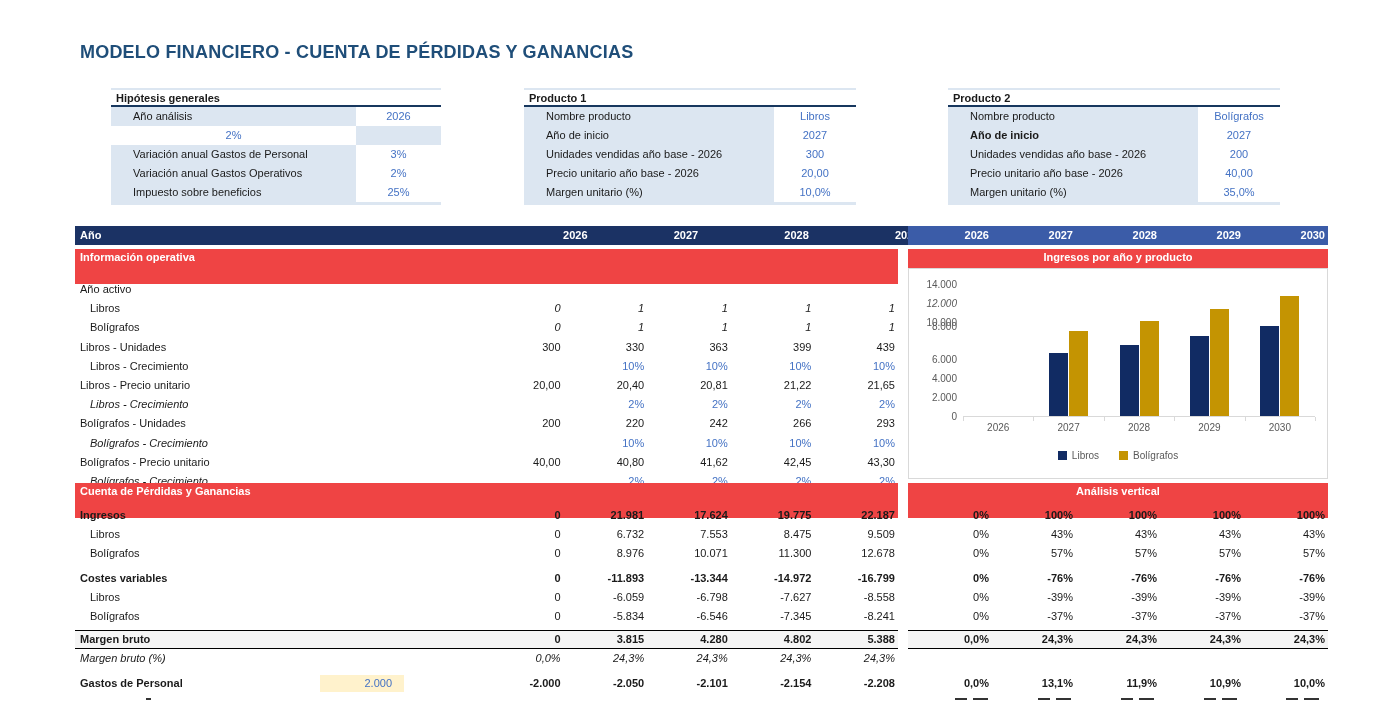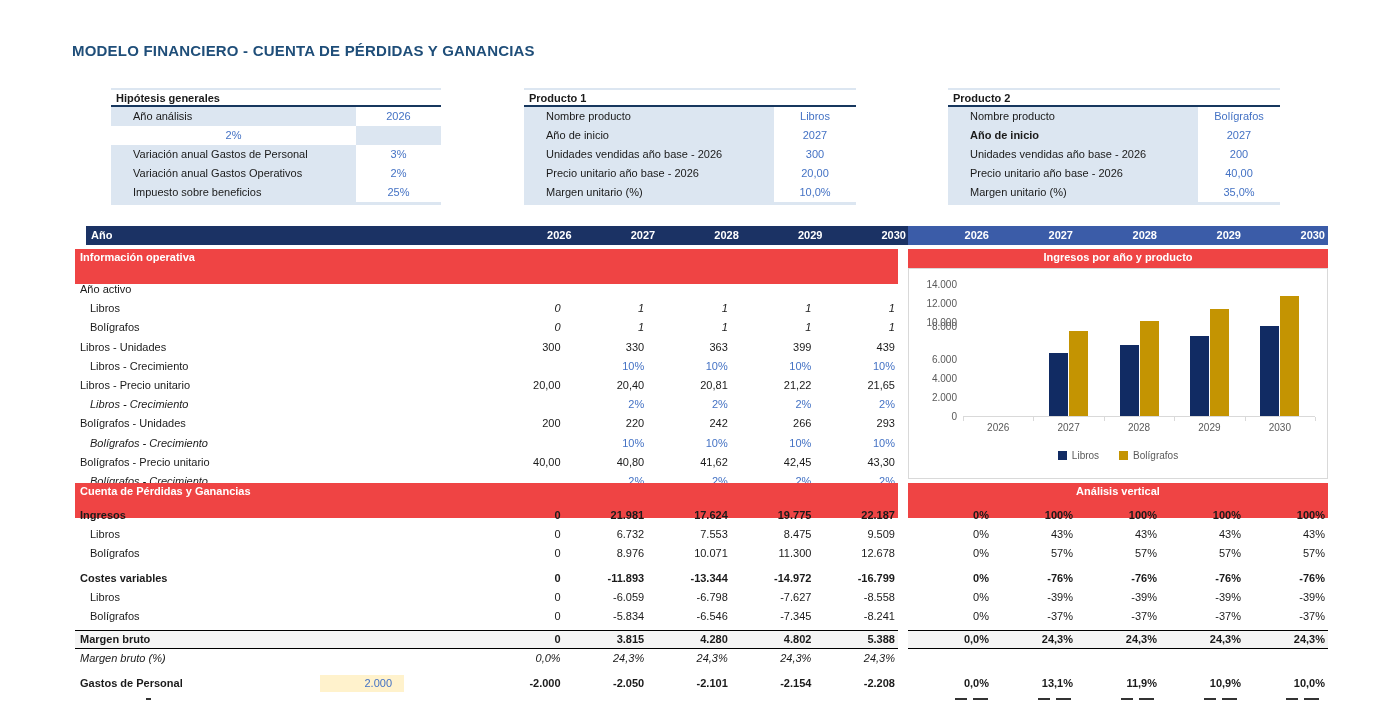--- a/index.html
+++ b/index.html
@@ -1,19 +1,19 @@
 <!DOCTYPE html>
 <html><head>
 <meta charset="utf-8">
 <style>
   * { box-sizing: border-box; margin: 0; padding: 0; }
   body { background: #fff; font-family: "Liberation Sans", sans-serif; }
   .page { position: relative; width: 1378px; height: 702px; background: #fff; overflow: hidden; font-size: 11px; color: #1a1a1a; }
 
-  .page-title { position: absolute; left: 72px; top: 42px; font-size: 15px; font-weight: bold; color: #1F4E79; letter-spacing: .2px; }
+  .page-title { position: absolute; left: 80px; top: 42px; font-size: 18px; font-weight: bold; color: #1F4E79; letter-spacing: .2px; }
 
   
   .hypo-box { position: absolute; top: 88px; background: #DCE6F1; padding: 2px 0 3px; margin-left: 36px; }
   .hypo-title { background: #fff; border-bottom: 2px solid #17375E; font-weight: bold; height: 17px; line-height: 16px; padding-left: 5px; }
   .hrow { display: grid; grid-template-columns: 245px 1fr; height: 19px; line-height: 19px; }
   .b2 .hrow { grid-template-columns: 250px 1fr; }
   .hlbl { padding-left: 22px; white-space: nowrap; }
   .hval { background: #fff; color: #4472C4; text-align: center; }
   .b { font-weight: bold; }
   .i { font-style: italic; }
@@ -134,21 +134,21 @@
           <div class="hlbl">Precio unitario año base - 2026</div>
           <div class="hval">40,00</div>
         </div>
         <div class="hrow">
           <div class="hlbl">Margen unitario (%)</div>
           <div class="hval">35,0%</div>
         </div>
       </div>
   </section>
 
-  <div class="year-band lgrid" style="left:86px; width:905px;">
+  <div class="year-band lgrid" style="left:75px; width:905px;gap:27px;">
     <div class="yname">Año</div>
   <div class="ycell">2026</div>
       <div class="ycell">2027</div>
       <div class="ycell">2028</div>
       <div class="ycell">2029</div>
       <div class="ycell">2030</div>
     </div>
   <div class="year-band right-band rgrid" style="left:908px; width:420px;" id="yr">
       <div class="ycell">2026</div>
       <div class="ycell">2027</div>
@@ -294,21 +294,21 @@
           <div class="swatch" style="background: rgb(196, 148, 2);"></div>
           <div>Bolígrafos</div>
         </div>
       </div>
   <div class="ylab" style="top: 142px;">0</div>
       <div class="ylab" style="top: 123.143px;">2.000</div>
       <div class="ylab" style="top: 104.286px;">4.000</div>
       <div class="ylab" style="top: 85.4286px;">6.000</div>
       <div class="ylab" style="top: 52px;">8.000</div>
       <div class="ylab" style="top: 47.7143px;">10.000</div>
-      <div class="ylab" style="top: 28.8571px;">12.000</div>
+      <div class="ylab" style="top: 28.8571px; font-style: italic;">12.000</div>
       <div class="ylab" style="top: 10px;">14.000</div>
     </div>
 
   <div class="gray-band left-title" style="left:75px; top:483px; width:823px;">
     <span>Cuenta de Pérdidas y Ganancias</span>
   </div>
   <div class="gray-band centered" style="left:908px; top:483px; width:420px;">
     <span>Análisis vertical</span>
   </div>
 

